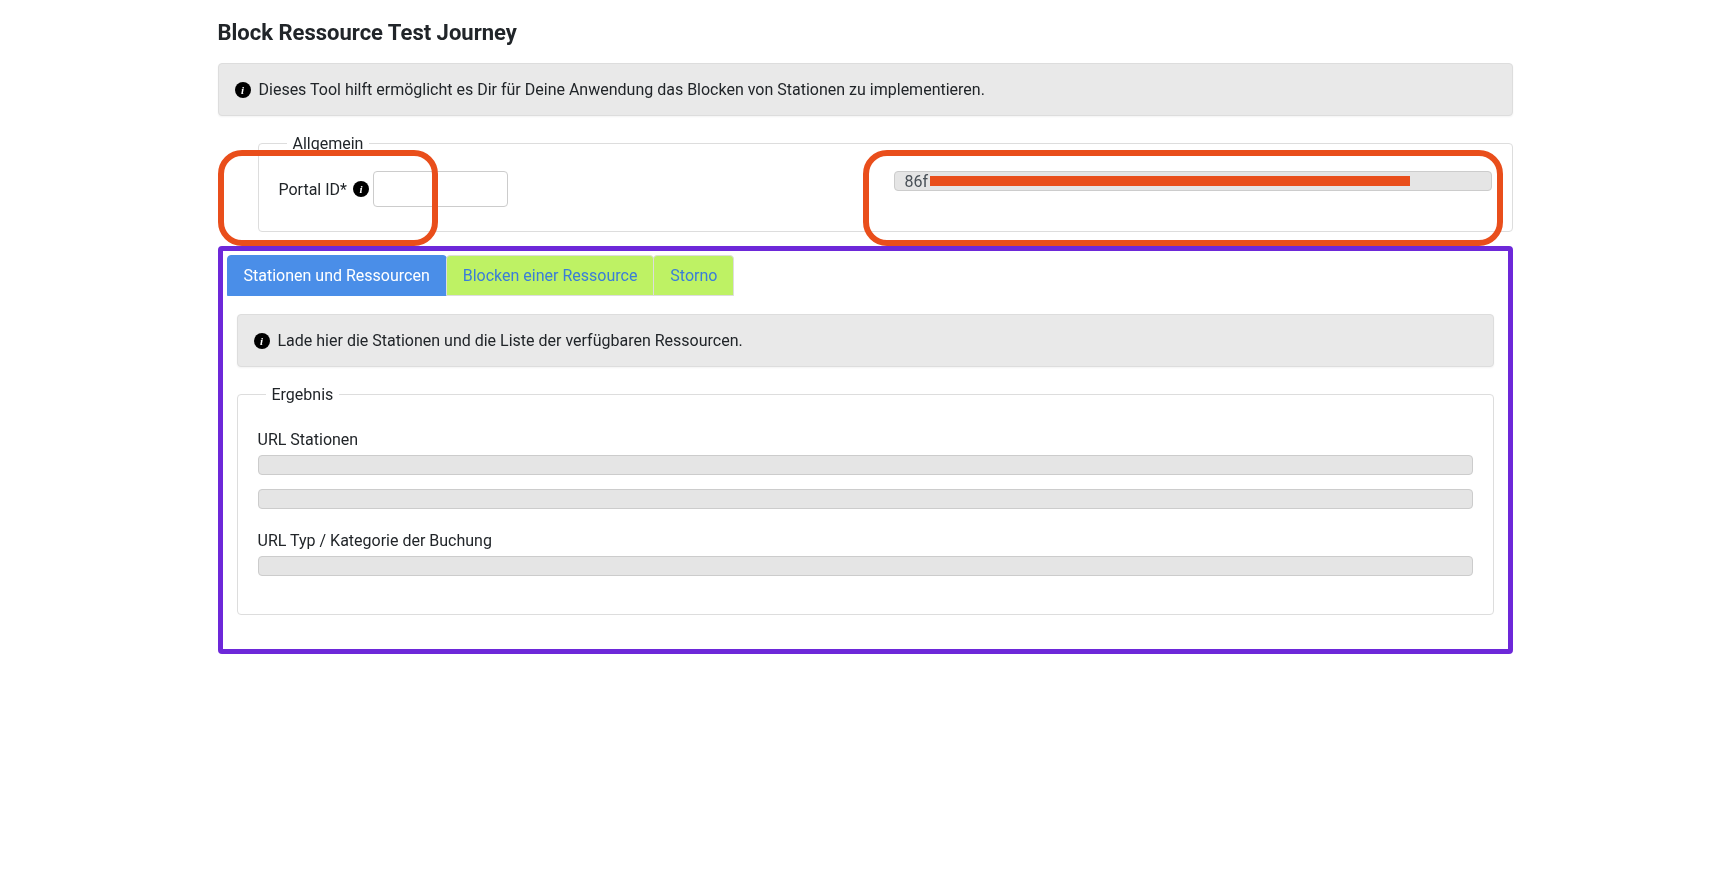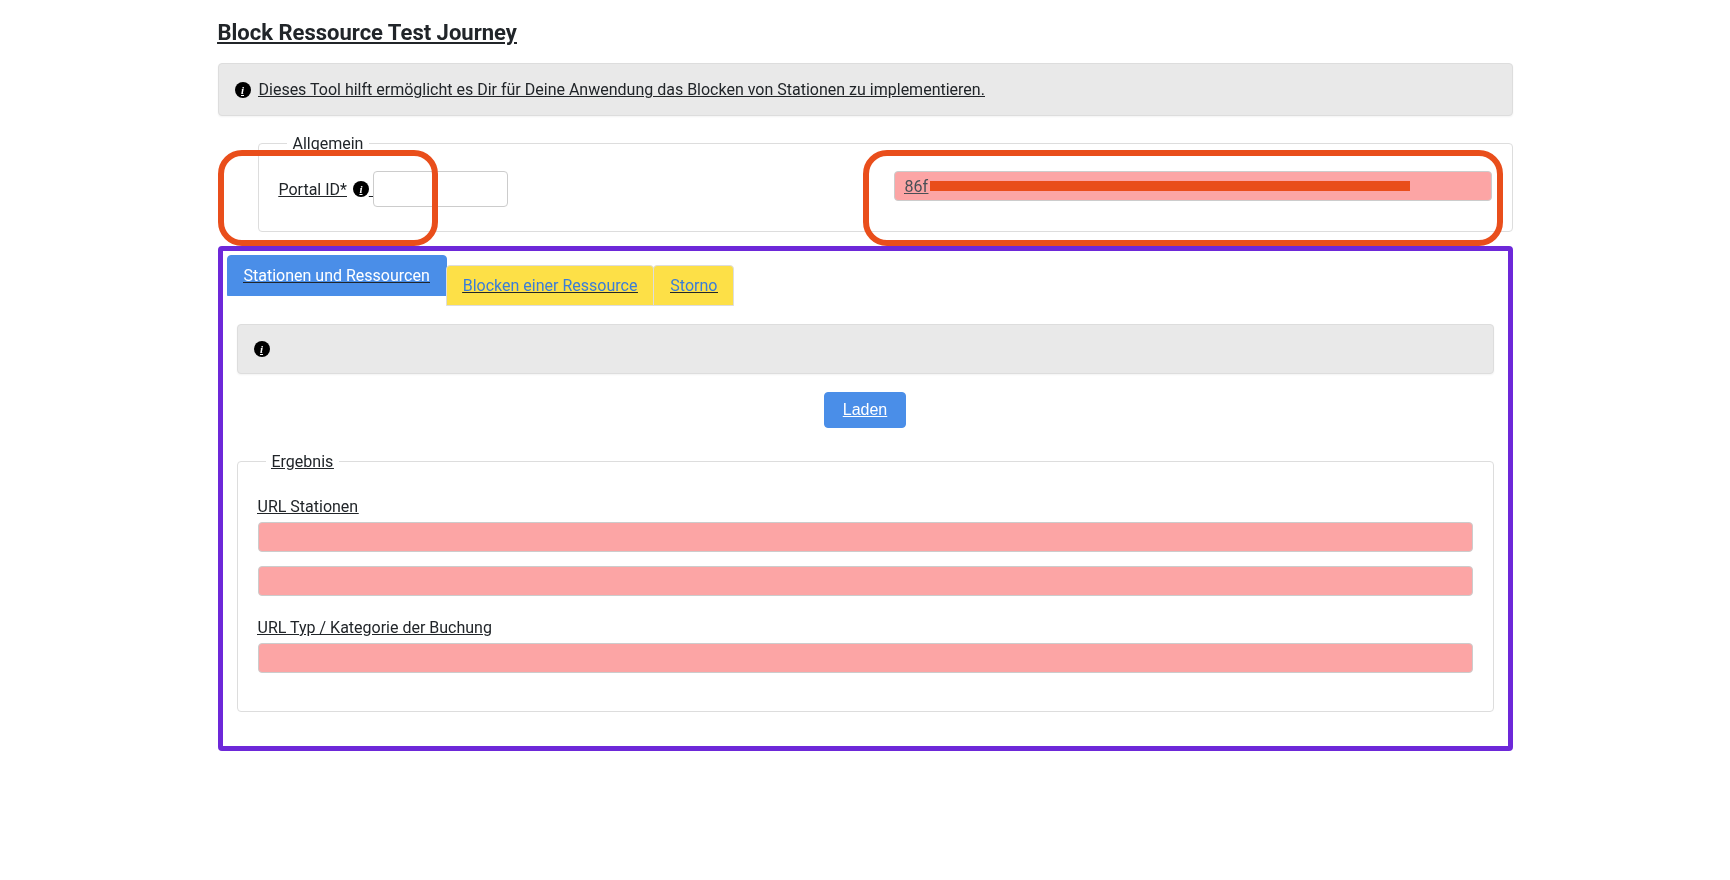--- a/index.html
+++ b/index.html
@@ -1,15 +1,15 @@
 <!DOCTYPE html>
 <html><head>
   <meta charset="utf-8">
   <style>
-    * { box-sizing: border-box; margin: 0; padding: 0; text-decoration: underline; }
+    * { box-sizing: border-box; margin: 0; padding: 0; }
     body {
       font-family: -apple-system, BlinkMacSystemFont, "Segoe UI", Roboto, "Helvetica Neue", Arial, sans-serif;
       font-size: 16px;
       color: #212529;
       background: #fff;
       padding: 0;
     }
     .container {
       max-width: 1295px;
       margin: 0 auto;
@@ -84,27 +84,27 @@
       height: 36px;
       border: 1px solid #ccc;
       border-radius: 4px;
       padding: 4px 8px;
       font-size: 15px;
       background: #fff;
     }
     .text-input {
       width: 100%;
       max-width: 600px;
-      height: 30px;
+      height: 20px;
       border: 1px solid #ccc;
       border-radius: 4px;
       padding: 4px 10px;
       font-size: 16px;
       color: #495057;
-      background: #fca5a5;
+      background: #e5e5e5;
     }
     .text-input.wide {
       max-width: none;
       width: 100%;
     }
     .highlight-left, .highlight-right {
       position: absolute;
       border: 6px solid #e94e1b;
       border-radius: 24px;
       pointer-events: none;
@@ -154,23 +154,22 @@
       font-size: 16px;
       cursor: pointer;
     }
     .nav-tabs a.active {
       background: #4a8ee8;
       color: #fff;
       border-color: #4a8ee8;
     }
     .nav-tabs a:not(.active) {
       border: 1px solid #ddd;
-      background: #fde047;
+      background: #bef264;
       margin-left: -1px;
-      margin-top: 10px;
     }
     .nav-tabs li:first-child a:not(.active) { margin-left: 0;}
     .tab-body {
       padding: 0 10px;
     }
     .btn-primary {
       display: inline-block;
       background: #4a8ee8;
       color: #fff;
       border: 1px solid #4a8ee8;
@@ -246,25 +245,23 @@
           <a>Blocken einer Ressource</a>
         </li>
       <li>
           <a>Storno</a>
         </li>
     </ul>
 
     <div class="tab-body">
       <div class="alert">
         <span class="info-icon">i</span>
+        <span>Lade hier die Stationen und die Liste der verfügbaren Ressourcen.</span>
       </div>
 
-      <div class="btn-row">
-        <button class="btn-primary">Laden</button>
-      </div>
 
       <fieldset class="result-group">
         <legend>Ergebnis</legend>
 
         <label class="form-label">URL Stationen</label>
         <input type="text" class="text-input wide" value="" style="">
 
         <input type="text" class="text-input wide" value="" style="">
 
         <label class="form-label">URL Typ / Kategorie der Buchung</label>

